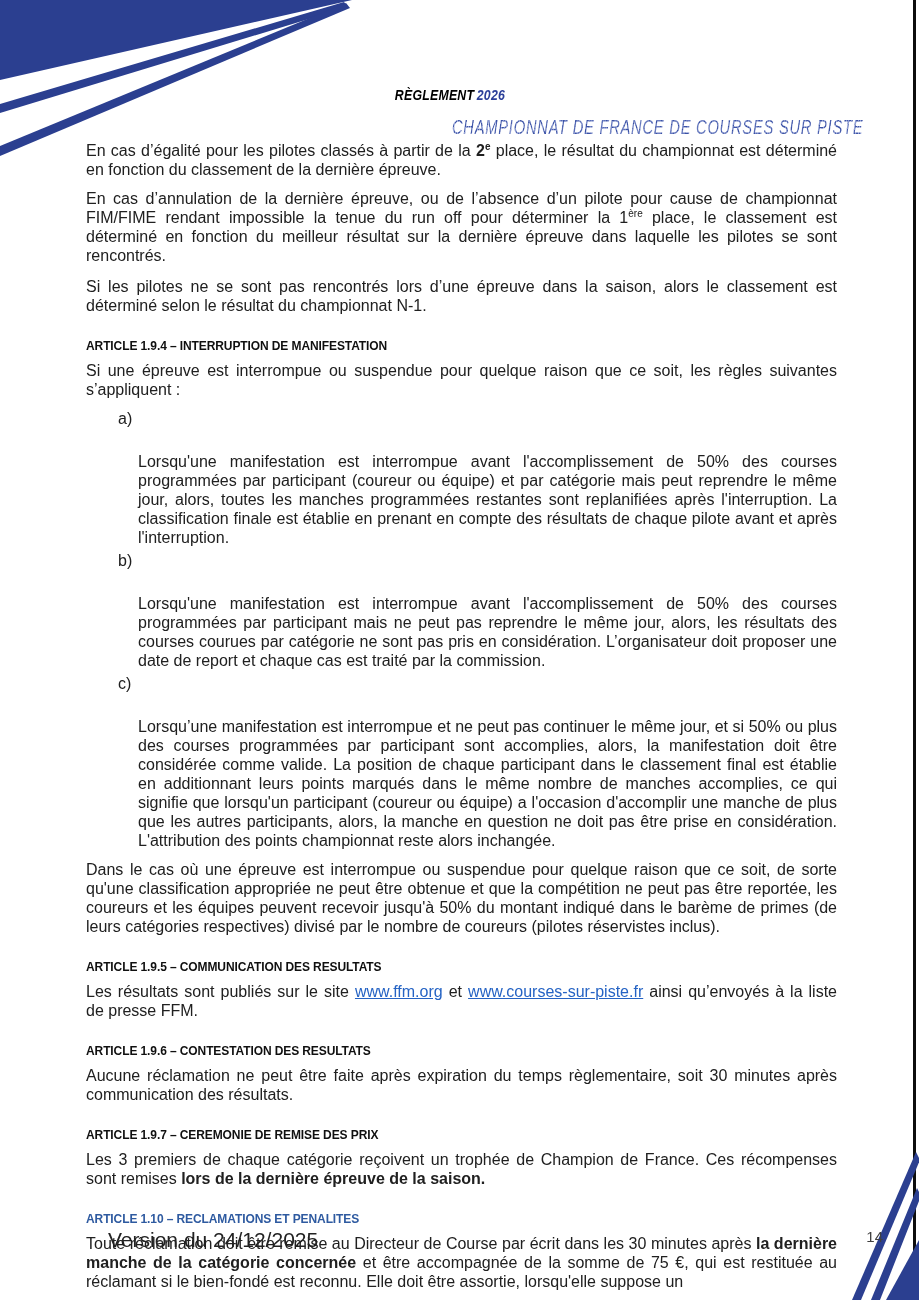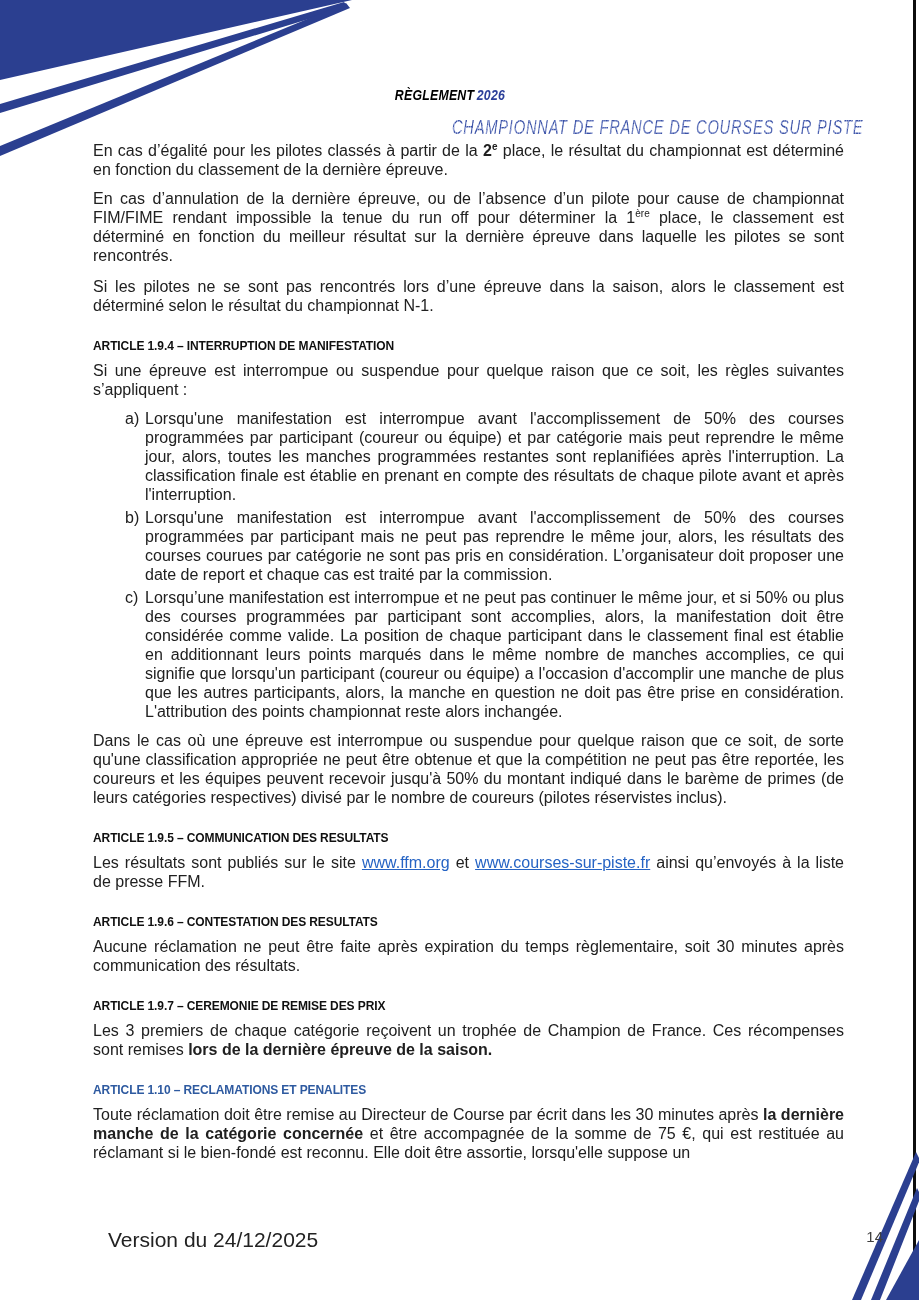--- a/index.html
+++ b/index.html
@@ -24,35 +24,35 @@
   }
   @supports (-webkit-background-clip:text) {
     .brand-subtitle {
       background:repeating-linear-gradient(105deg, #3a51a5 0px, #3a51a5 2px, #96a4d9 2px, #96a4d9 3.2px);
       -webkit-background-clip:text; background-clip:text; color:transparent;
     }
   }
 
   
   .content {
-    position:absolute; left:93px; top:141px; width:751px;
+    position:absolute; left:86px; top:141px; width:751px;
     font-size:16px; line-height:19px; text-align:justify;
   }
   .content p.para { margin:0 0 10px 0; }
   .content p.para.tight { margin-bottom:12px; }
   .content h2.heading {
     font-size:12px; line-height:19px; font-weight:bold; color:#101010;
     margin:22px 0 5px 0; text-align:left; white-space:nowrap; letter-spacing:-0.1px;
   }
   .content h2.heading.blue { color:#2e5aa0; }
   .list { margin:0 0 10px 0; }
   .li { display:flex; margin:0 0 4px 0; }
   .li:last-child { margin-bottom:0; }
   .li .marker { flex:0 0 20px; margin-left:32px; }
-  .li .txt { flex:1; text-align:justify; }
+  .li .txt { flex:1; text-align:justify;margin-top:43px; }
   sup { font-size:10px; line-height:0; vertical-align:super; }
   a.link { color:#2563c4; text-decoration:underline; cursor:pointer; }
   b { font-weight:bold; }
 
   
   .footer-version { position:absolute; left:108px; top:1228px; font-size:21px; color:#222; }
   .footer-page { position:absolute; right:36px; top:1228px; font-size:15px; color:#404040; }
 </style>
 </head>
 <body>

